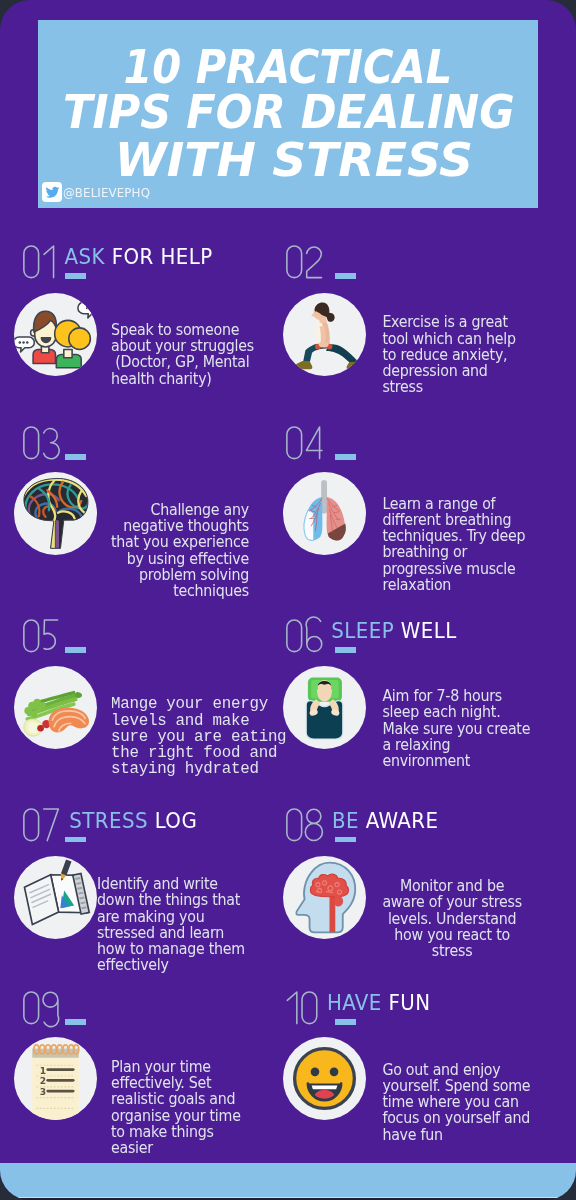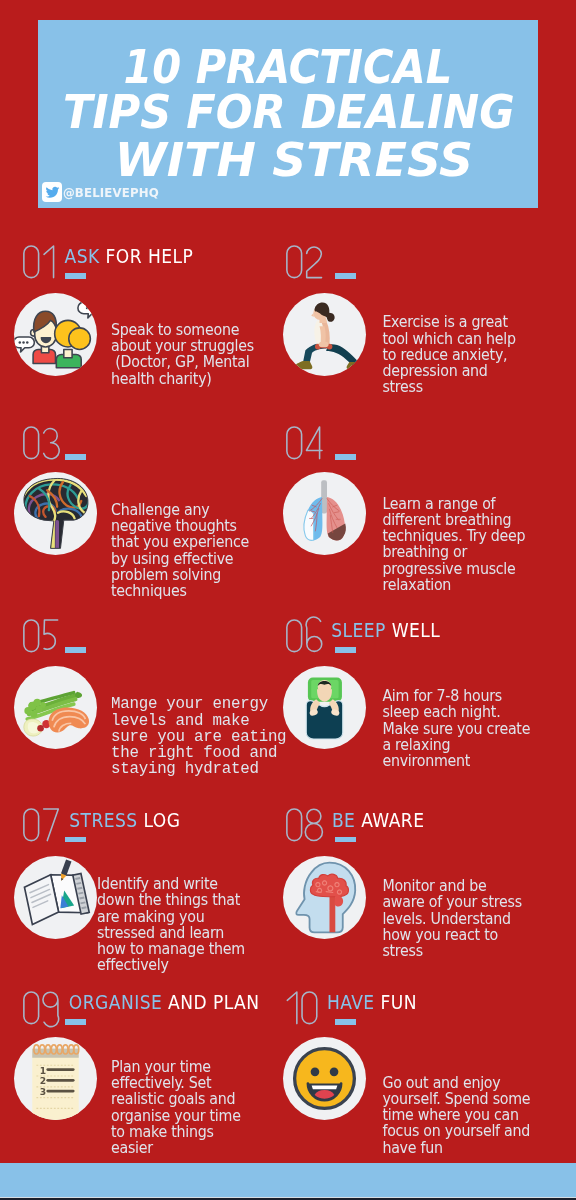--- a/index.html
+++ b/index.html
@@ -1,46 +1,46 @@
 <!DOCTYPE html>
 <html><head>
 <meta charset="utf-8">
 <style>
   html,body{margin:0;padding:0;}
   body{width:576px;height:1200px;background:#272c39;overflow:hidden;
        font-family:"DejaVu Sans",sans-serif;-webkit-font-smoothing:antialiased;}
-  .page{position:relative;width:576px;height:1200px;background:#b91c1c;overflow:hidden;}
+  .page{position:relative;width:576px;height:1200px;background:#4c1d95;overflow:hidden;border-radius:30px;}
 
   
   .header{position:absolute;left:38px;top:19.6px;width:499.6px;height:188.1px;background:#88c1e8;}
   .title{position:absolute;left:0;top:0;width:499.6px;}
   .title div{white-space:nowrap;position:absolute;width:499.6px;text-align:center;
          font-family:"DejaVu Sans Condensed","DejaVu Sans",sans-serif;
          font-weight:bold;font-style:italic;color:#ffffff;
          font-size:47px;line-height:47px;letter-spacing:0px;}
   #tl1{top:23px;transform:scaleX(0.982);}
   #tl2{top:68.5px;transform:translateX(1px) scaleX(1.021);}
   #tl3{top:116px;transform:translateX(6px) scaleX(1.115);}
   .handle-row{position:absolute;left:4.4px;top:162.8px;display:flex;align-items:center;}
   .tw-badge{width:20px;height:19.4px;border-radius:4px;background:#ffffff;
             display:flex;align-items:center;justify-content:center;flex:none;}
   .tw-badge svg{width:15px;height:15px;display:block;}
   .handle-text{font-family:"DejaVu Sans Condensed","DejaVu Sans",sans-serif;
-               font-size:13.1px;color:#eff5fa;letter-spacing:0.15px;font-weight:bold;
+               font-size:13.1px;color:#eff5fa;letter-spacing:0.15px;font-weight:normal;
                margin-left:0.5px;line-height:13.1px;}
 
   
   .tip{position:absolute;}
   .tip-head{position:absolute;left:0;top:0;display:flex;align-items:flex-start;white-space:nowrap;}
   .num{display:block;}
   .num svg{display:block;overflow:visible;}
   .num path,.num circle{fill:none;stroke:#a6b5c8;stroke-width:1.45;
        stroke-linecap:round;stroke-linejoin:round;}
   .htext{font-family:"DejaVu Sans Condensed","DejaVu Sans",sans-serif;
-         font-size:19px;letter-spacing:0.45px;margin-left:9.8px;margin-top:1.5px;line-height:21.5px;}
+         font-size:22px;letter-spacing:0.45px;margin-left:9.8px;margin-top:1.5px;line-height:21.5px;}
   .hl{color:#88c1e8;}
   .hw{color:#ffffff;}
   .underbar{position:absolute;height:5.4px;width:21.5px;background:#88c1e8;left:41.5px;top:28.6px;}
 
   .circle{position:absolute;width:83px;height:83px;border-radius:50%;
           background:#f0f1f3;overflow:hidden;left:-9.3px;top:48.5px;}
   .circle svg{display:block;width:83px;height:83px;}
 
   .body-text{position:absolute;left:87.9px;top:75.4px;
              font-family:"DejaVu Sans Condensed","DejaVu Sans",sans-serif;
@@ -192,21 +192,21 @@
   <path d="M30 20 C41 27 44 36 42 46" stroke="#2e9c95"></path>
   <path d="M19 29 C28 34 32 43 30 53" stroke="#c3572e"></path>
   <path d="M81 23 C75 32 77 44 85 49" stroke="#e8e07c"></path>
   <path d="M40 22 C48 28 52 34 52 42" stroke="#cf6b2b"></path>
   <path d="M47 60 L47 93" stroke="#e8e07c" stroke-width="4.5"></path>
   <path d="M52 60 L52 93" stroke="#7d5290" stroke-width="4.5"></path>
  </g>
  <use href="#bs" fill="none" stroke="#3a3e47" stroke-width="1.2"></use>
 </svg>
         </div>
-        <div class="body-text" style="left: 87.9px; top: 76.2px; white-space: pre;">Challenge any
+        <div class="body-text" style="left: 87.9px; top: 76.2px; white-space: pre; text-align: right;">Challenge any
 negative thoughts
 that you experience
 by using effective
 problem solving
 techniques</div>
       </div>
       <div class="tip" style="left: 285.5px; top: 425.8px;">
         <div class="tip-head">
           <span class="num">
             <svg viewBox="0 0 33.70 31" width="36.53" height="33.6">
@@ -410,39 +410,38 @@
               <path d="M44 39 a2.5 2.5 0 1 0 0.1 0"></path>
     <path d="M50 30 a2.5 2.5 0 1 0 0.1 0"></path>
               <path d="M57 36 a3 3 0 1 0 0.1 0"></path>
     <path d="M65 32 a2.5 2.5 0 1 0 0.1 0"></path>
               <path d="M68 41 a2.5 2.5 0 1 0 0.1 0"></path>
     <path d="M40 43 L46 44 M52 43 L60 44"></path>
   </g>
   <path d="M63 47 C70 47 74 52 72 57 C70 62 64 62 62 58 Z" fill="#e2504a"></path>
 </svg>
         </div>
-        <div class="body-text" style="left: 96.9px; top: 69.9px; white-space: pre;">Monitor and be
+        <div class="body-text" style="left: 96.9px; top: 69.9px; white-space: pre; text-align: center;">Monitor and be
 aware of your stress
 levels. Understand
 how you react to
 stress</div>
       </div>
       <div class="tip" style="left: 23.1px; top: 990.8px;">
         <div class="tip-head">
           <span class="num">
             <svg viewBox="0 0 33.20 31" width="35.98" height="33.6">
               <g transform="translate(0.00,0)">
                 <path d="M7.6 0.9 A6.8 6.8 0 0 1 14.4 7.7 L14.4 23.3 A6.8 6.8 0 0 1 7.6 30.1 A6.8 6.8 0 0 1 0.8 23.3 L0.8 7.7 A6.8 6.8 0 0 1 7.6 0.9 Z"></path>
               </g>
               <g transform="translate(18.20,0)">
                 <path d="M1.2 28.8 A7 7 0 0 0 14 22.7 L14 8 A6.9 6.9 0 1 0 7.1 14.9 A6.9 6.9 0 0 0 14 8"></path>
               </g>
             </svg>
           </span>
-          <span class="htext"><span class="hl">ORGANISE</span> <span class="hw">AND PLAN</span></span>
         </div>
         <div class="underbar" style="left: 41.5px;"></div>
         <div class="circle" style="top: 46.4px; left: -9.4px;">
           <svg viewBox="0 0 100 100">
   <rect x="22" y="14" width="56" height="86" fill="#faf0cf"></rect>
   <rect x="22" y="14" width="56" height="11" fill="#c8c3b1"></rect>
   <g stroke="#e8a766" stroke-width="2" fill="none">
    <ellipse cx="27" cy="15" rx="3" ry="5.5"></ellipse>
               <ellipse cx="34" cy="15" rx="3" ry="5.5"></ellipse>
    <ellipse cx="41" cy="15" rx="3" ry="5.5"></ellipse>
@@ -497,21 +496,21 @@
           <svg viewBox="0 0 100 100">
   <circle cx="50" cy="50" r="36" fill="#f7b71d" stroke="#3a4350" stroke-width="4"></circle>
   <circle cx="38.5" cy="42" r="5.2" fill="#303a47"></circle>
   <circle cx="61.5" cy="42" r="5.2" fill="#303a47"></circle>
   <path d="M30 56 A20 20 0 0 0 70 56 Z" fill="#303a47"></path>
   <path d="M34.5 58.5 L65.5 58.5 L64 63 L36 63 Z" fill="#ffffff"></path>
   <path d="M38 70 A13 10 0 0 1 62 70 A14 10 0 0 1 38 70 Z" fill="#e0434f"></path>
   <path d="M30 56 A20 20 0 0 0 70 56" fill="none" stroke="#303a47" stroke-width="3.2" stroke-linecap="round"></path>
 </svg>
         </div>
-        <div class="body-text" style="left: 96.9px; top: 84px; white-space: pre;">Go out and enjoy
+        <div class="body-text" style="left: 96.9px; top: 71px; white-space: pre;">Go out and enjoy
 yourself. Spend some
 time where you can
 focus on yourself and
 have fun</div>
       </div>
     </div>
 
   <div class="bottombar"></div>
   <div class="bottomstrip"></div>
   <div class="bottomedge"></div>

